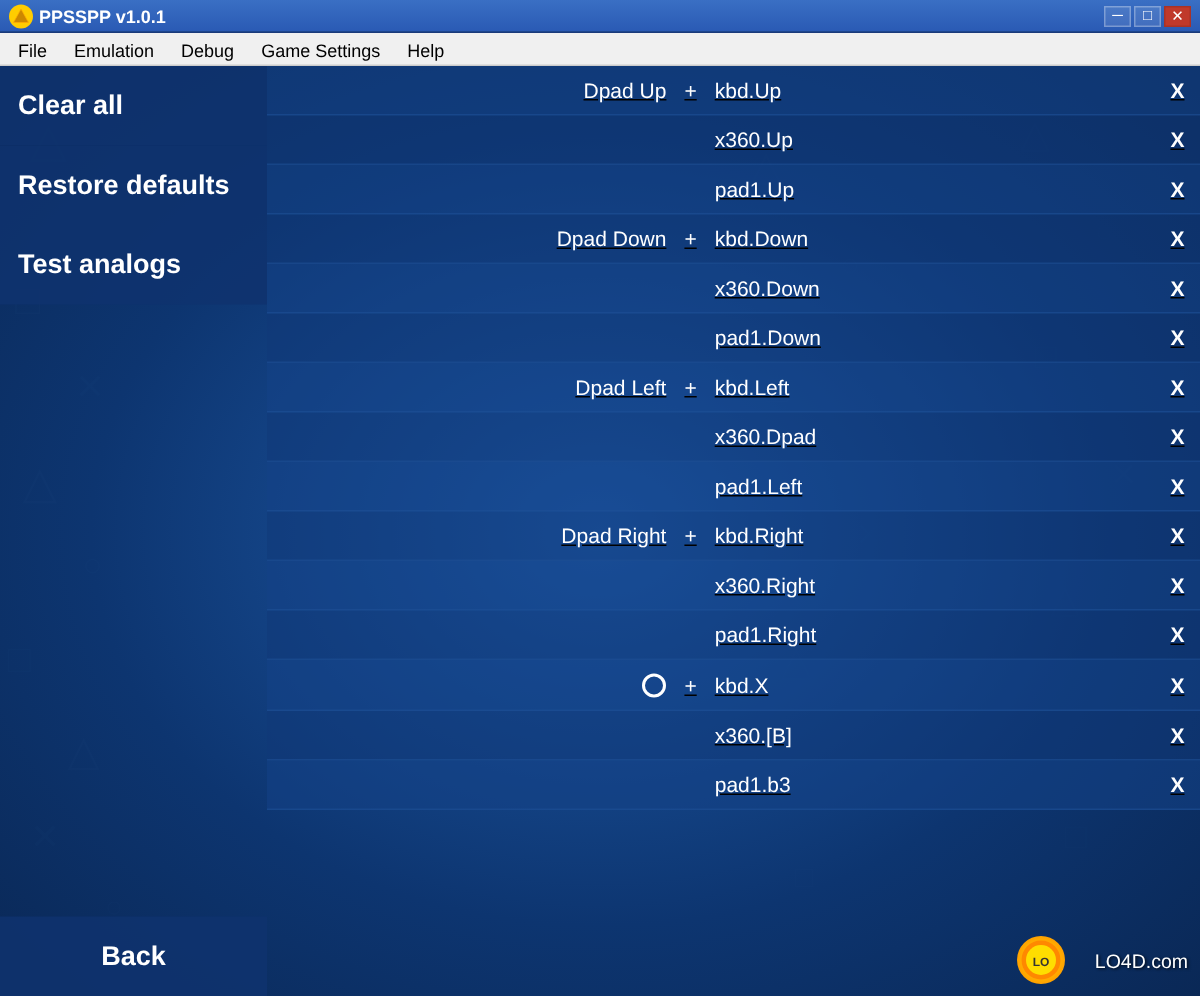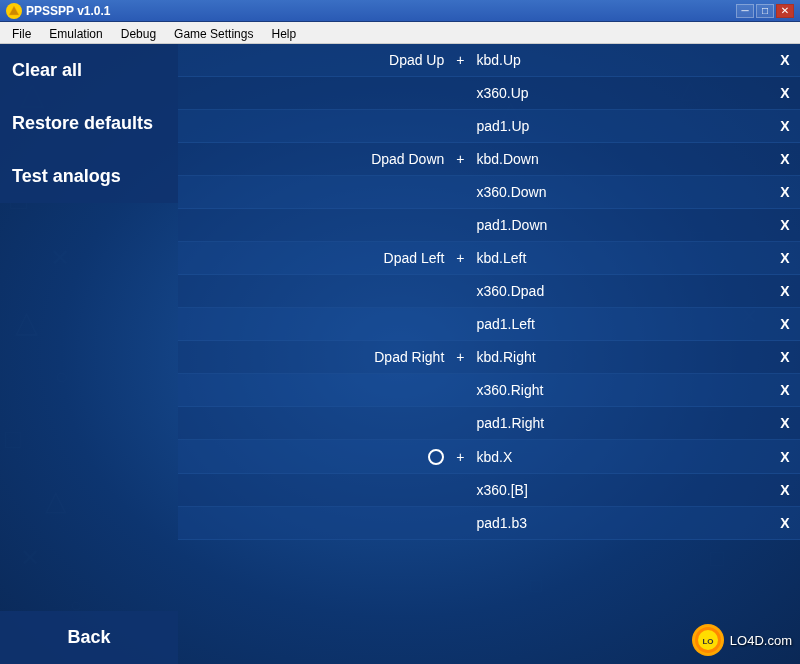--- a/index.html
+++ b/index.html
@@ -142,20 +142,21 @@
       text-align: center;
     }
 
     
     .table-area {
       position: relative;
       z-index: 10;
       flex: 1;
       overflow-y: auto;
       padding: 0;
+      text-decoration: underline;
     }
 
     .keybind-table {
       width: 100%;
       border-collapse: collapse;
     }
 
     .keybind-table tr {
       border-bottom: 1px solid rgba(30, 80, 150, 0.6);
     }
@@ -197,21 +198,21 @@
     }
 
     
     .watermark {
       position: absolute;
       bottom: 8px;
       right: 8px;
       z-index: 20;
       display: flex;
       align-items: center;
-      gap: 6px;
+      gap: 20px;
     }
     .watermark-logo {
       width: 32px;
       height: 32px;
       border-radius: 50%;
       background: radial-gradient(circle, #ffdd00, #ff8800);
       display: flex;
       align-items: center;
       justify-content: center;
       font-size: 10px;

